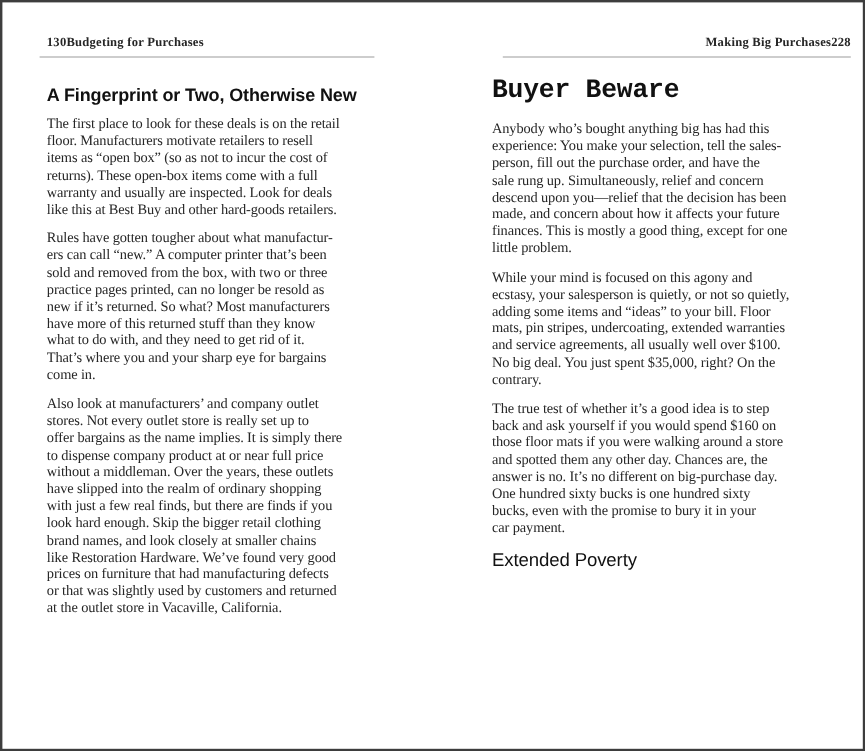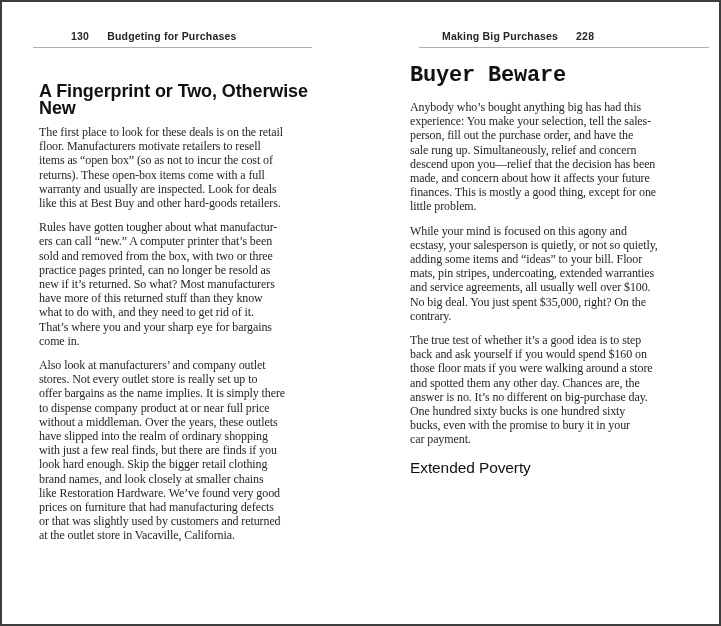--- a/index.html
+++ b/index.html
@@ -14,48 +14,46 @@
   .page {
     position: absolute;
     top: 28px;
   }
   .page--left  { left: 37px;  width: 292px; }
   .page--right { left: 408px; width: 299px; }
 
   .running-head {
     display: flex;
     align-items: baseline;
-    gap: 18px;
-    font-family: Liberation Sans, sans-serif;
+    font-family: Liberation Serif, serif;
     font-weight: 700;
     font-size: 10.5px;
     line-height: 12px;
     letter-spacing: 0.2px;
     color: #262626;
-    margin-left: 32px;
   }
-  .running-head--right { justify-content: flex-start; }
+  .running-head--right { justify-content: flex-end; }
 
   .header-rule {
     border: none;
     border-top: 1px solid #adadad;
     height: 0;
     margin-top: 5px;
   }
   .page--left  .header-rule { margin-left: -6px; width: 279px; }
   .page--right .header-rule { margin-left: 9px;  width: 290px; }
 
   .section-heading {
     font-family: "Liberation Sans", sans-serif;
     font-weight: 700;
-    font-size: 18px;
+    font-size: 15px;
     line-height: 17px;
     letter-spacing: -0.1px;
     color: #111111;
-    margin: 35px 0 8px 0;
+    margin: 23px 0 8px 0;
   }
   .chapter-heading {
     font-family: Liberation Mono, monospace;
     font-weight: 700;
     font-size: 22px;
     line-height: 24px;
     letter-spacing: -0.2px;
     color: #111111;
     margin: 16px 0 12px 0;
   }

